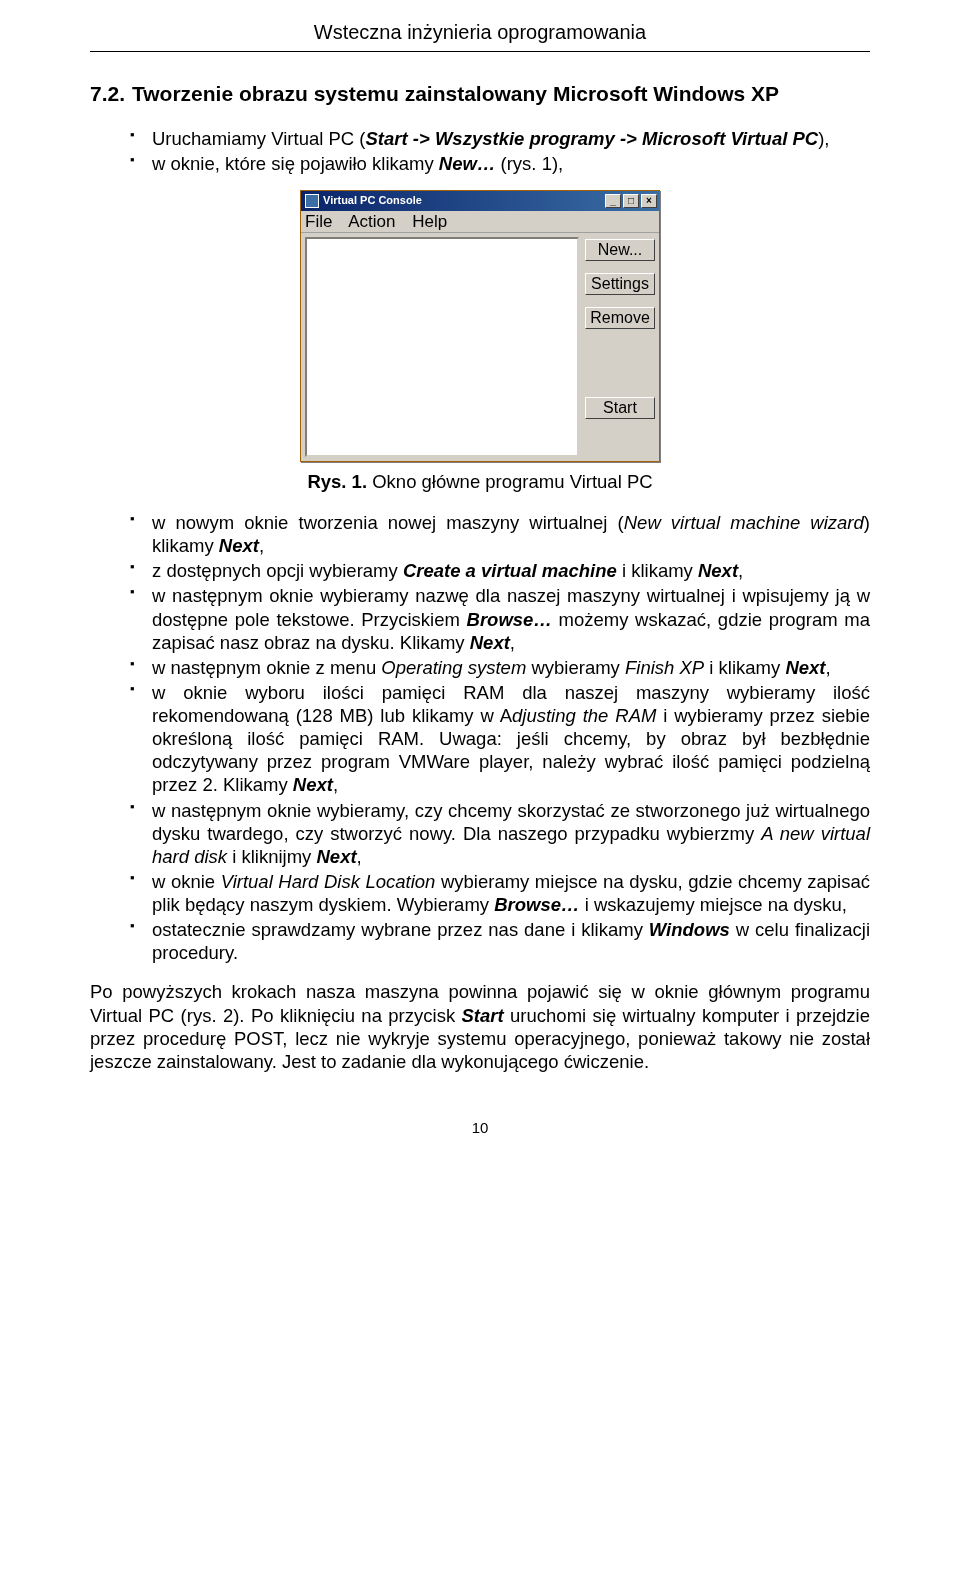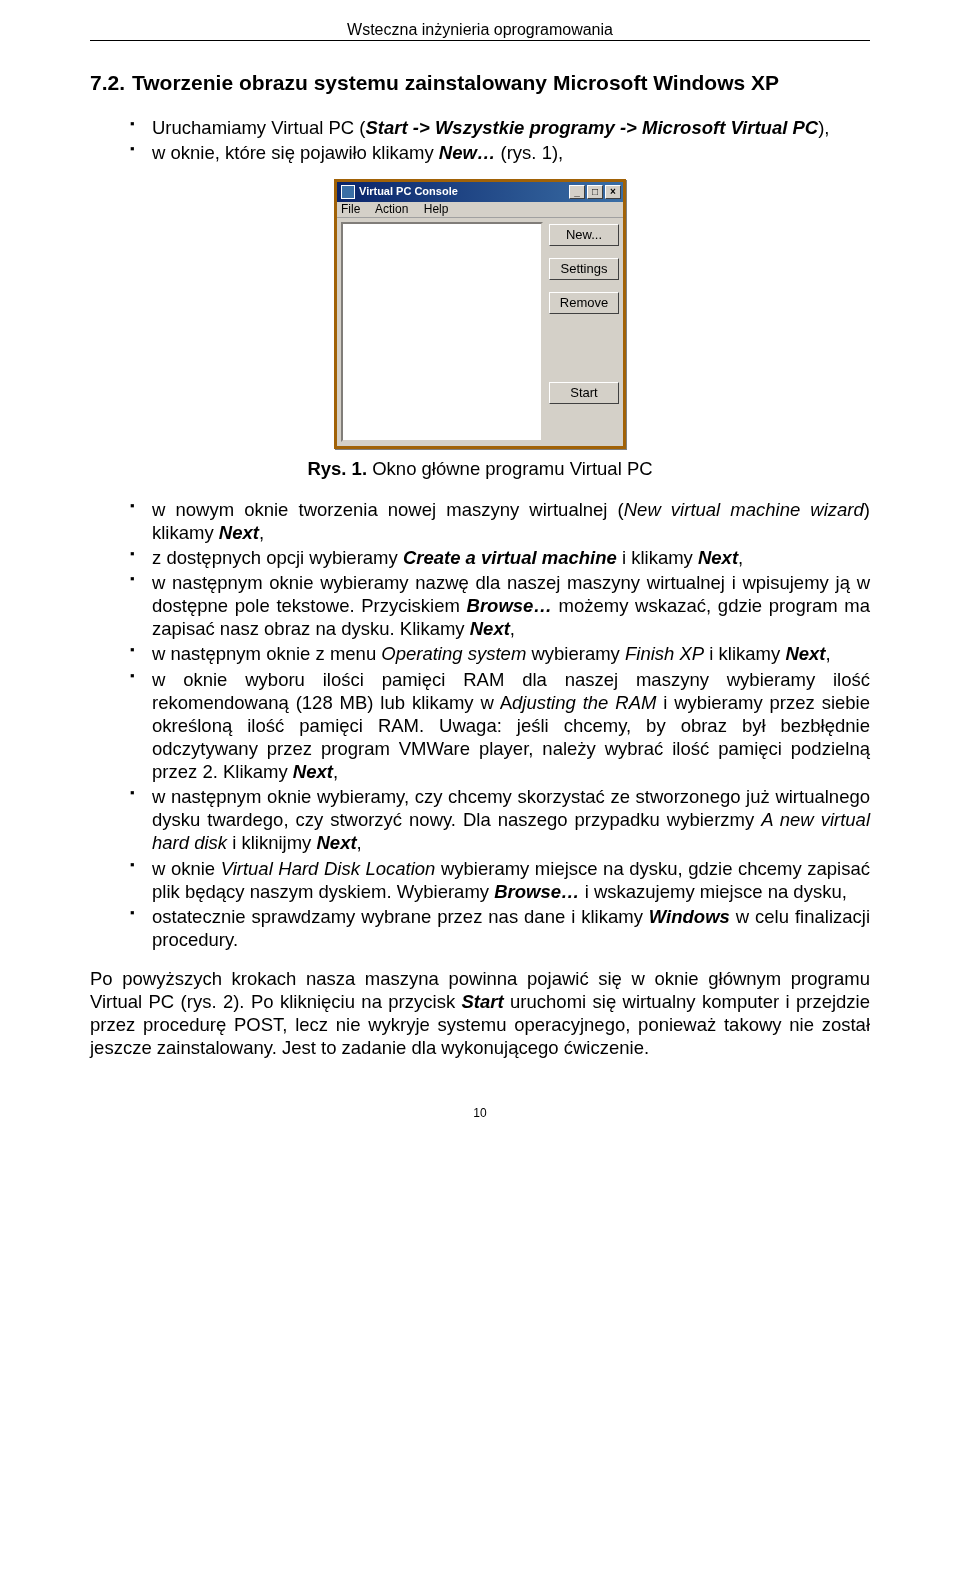--- a/index.html
+++ b/index.html
@@ -8,21 +8,22 @@
     background: #fff;
     color: #000;
     width: 960px;
     margin: 0 auto;
     padding: 20px 90px 40px 90px;
     font-size: 18.5px;
     line-height: 1.25;
   }
   .header-title {
     text-align: center;
-    font-size: 16px;
+    font-size: 20px;
+    margin-bottom: 6px;
   }
   .divider {
     border: none;
     border-top: 1px solid #000;
     margin-bottom: 28px;
   }
   .section-heading {
     font-weight: bold;
     font-size: 21px;
     margin-bottom: 20px;
@@ -57,30 +58,30 @@
     margin-top: 8px;
     margin-bottom: 18px;
   }
   .para {
     text-align: justify;
     margin: 16px 0 0 0;
   }
   .pagenum {
     text-align: center;
     margin-top: 46px;
-    font-size: 12px;
+    font-size: 15px;
   }
   b, strong { font-weight: bold; }
   i, em { font-style: italic; }
 
   
   .vpc-window {
     display: inline-block;
-    width: 292px;
-    border: 3px solid #a16207;
+    width: 360px;
+    border: 1px solid #a16207;
     background: #d4d0c8;
     font-family: Tahoma, Arial, sans-serif;
     font-size: 11px;
     text-align: left;
     box-shadow: 1px 1px 0 #808080;
   }
   .vpc-titlebar {
     background: linear-gradient(to right, #0a246a, #3a6ea5);
     color: #fff;
     height: 20px;
@@ -108,21 +109,21 @@
     line-height: 12px;
     text-align: center;
     margin-left: 2px;
     font-weight: bold;
     font-family: Arial;
   }
   .vpc-menubar {
     background: #d4d0c8;
     padding: 0 4px;
     border-bottom: 1px solid #a0a0a0;
-    font-size: 12px;
+    font-size: 17px;
   }
   .vpc-menubar span { margin-right: 12px; text-decoration: underline; text-decoration-color: transparent; }
   .vpc-menubar span::first-letter { text-decoration: underline; }
   .vpc-body {
     display: flex;
     padding: 4px;
     gap: 6px;
   }
   .vpc-list {
     flex: 1;
@@ -136,21 +137,21 @@
     gap: 12px;
     padding-top: 2px;
   }
   .vpc-btn {
     width: 70px;
     height: 22px;
     background: #d4d0c8;
     border: 1px solid #fff;
     border-right-color: #404040;
     border-bottom-color: #404040;
-    font-size: 13px;
+    font-size: 16px;
     text-align: center;
     line-height: 20px;
     position: relative;
   }
   .vpc-btn.gap-after { margin-bottom: 34px; }
   .vpc-btn.gap-before { margin-top: 22px; }
 </style>
 </head>
 <body>
 

